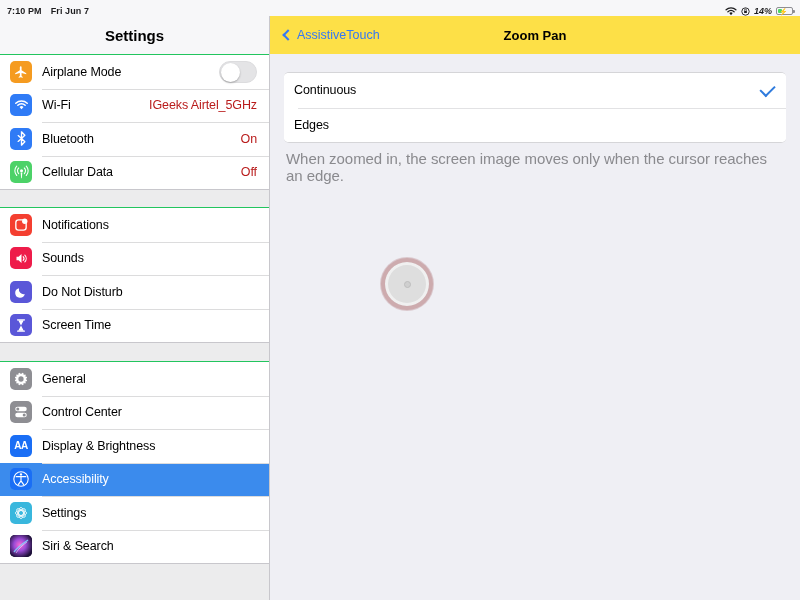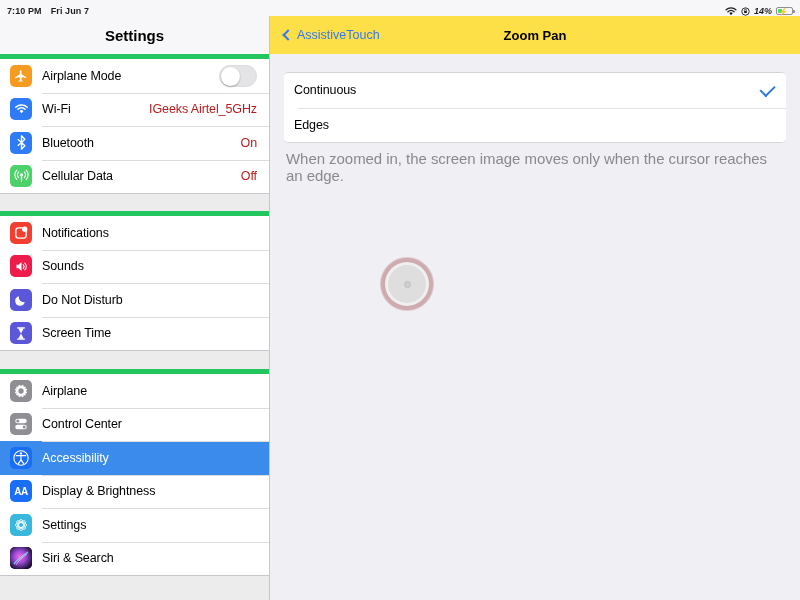--- a/index.html
+++ b/index.html
@@ -56,21 +56,21 @@
     overflow:hidden;
     position:relative;
   }
   .sb-title {
     height:38px; flex:0 0 38px;
     background:#f7f7f9;
     display:flex; align-items:center; justify-content:center;
     font-size:15px; font-weight:bold; color:#000;
   }
   .sb-scroll { flex:1; overflow:hidden; background:#ececed; }
-  .group { background:#ffffff; border-top:5px solid #22c55e; border-bottom:1px solid #c8c7cc; }
+  .group { background:#ffffff; border-top:1px solid #22c55e; border-bottom:1px solid #c8c7cc; }
   .group-gap { height:17px; background:#ececed; }
   .group-gap.tall { height:18px; }
 
   .row {
     height:33.5px; display:flex; align-items:center;
     padding-left:10px; padding-right:12px;
     background:#fff; position:relative;
   }
   .row + .row::before {
     content:""; position:absolute; left:42px; right:0; top:0; height:1px; background:#dcdcdd;
@@ -292,48 +292,48 @@
         <div class="group-gap tall"></div>
 
         <div class="group">
           <div class="row">
             <span class="row-icon" style="background:#8e8e93;">
               <svg width="16" height="16" viewBox="0 0 20 20">
                 <path d="M10 3.2 L11.2 3.5 L11.6 2.2 L13.2 2.9 L13 4.2 L14 4.9 L15 4 L16.2 5.2 L15.3 6.2 L15.9 7.3 L17.2 7.2 L17.6 8.8 L16.4 9.3 L16.4 10.6 L17.6 11.2 L17.2 12.8 L15.9 12.7 L15.3 13.8 L16.2 14.8 L15 16 L14 15.1 L13 15.7 L13.2 17.1 L11.6 17.8 L11.2 16.5 L10 16.8 L8.8 16.5 L8.4 17.8 L6.8 17.1 L7 15.7 L6 15.1 L5 16 L3.8 14.8 L4.7 13.8 L4.1 12.7 L2.8 12.8 L2.4 11.2 L3.6 10.6 L3.6 9.3 L2.4 8.8 L2.8 7.2 L4.1 7.3 L4.7 6.2 L3.8 5.2 L5 4 L6 4.9 L7 4.2 L6.8 2.9 L8.4 2.2 L8.8 3.5 Z" fill="#fff"></path>
                 <circle cx="10" cy="10" r="3.3" fill="#8e8e93"></circle>
               </svg>
             </span>
-            <span class="row-label">Airplane</span>
+            <span class="row-label">General</span>
           </div>
           <div class="row">
             <span class="row-icon" style="background:#8e8e93;">
               <svg width="16" height="16" viewBox="0 0 18 18">
                 <rect x="2.5" y="3" width="13" height="5.2" rx="2.6" fill="#fff"></rect>
                 <circle cx="5.4" cy="5.6" r="1.7" fill="#8e8e93"></circle>
                 <rect x="2.5" y="9.8" width="13" height="5.2" rx="2.6" fill="#fff"></rect>
                 <circle cx="12.6" cy="12.4" r="1.7" fill="#8e8e93"></circle>
               </svg>
             </span>
             <span class="row-label">Control Center</span>
           </div>
+          <div class="row">
+            <span class="row-icon" style="background:#1a6ef5;">
+              <span style="color:#fff;font-size:10px;font-weight:bold;letter-spacing:-0.5px;font-family:'Liberation Sans',sans-serif;">AA</span>
+            </span>
+            <span class="row-label">Display &amp; Brightness</span>
+          </div>
           <div class="row selected">
             <span class="row-icon" style="background:#1a6ef5;">
               <svg width="18" height="18" viewBox="0 0 20 20">
                 <circle cx="10" cy="10" r="8" stroke="#fff" stroke-width="1.2" fill="none"></circle>
                 <circle cx="10" cy="4.9" r="1.3" fill="#fff"></circle>
                 <path d="M4.6 7.4 h10.8 M10 7.4 V12 M10 12 L7.2 16 M10 12 L12.8 16" stroke="#fff" stroke-width="1.3" fill="none" stroke-linecap="round"></path>
               </svg>
             </span>
             <span class="row-label">Accessibility</span>
-          </div>
-          <div class="row">
-            <span class="row-icon" style="background:#1a6ef5;">
-              <span style="color:#fff;font-size:10px;font-weight:bold;letter-spacing:-0.5px;font-family:'Liberation Sans',sans-serif;">AA</span>
-            </span>
-            <span class="row-label">Display &amp; Brightness</span>
           </div>
           <div class="row">
             <span class="row-icon" style="background:#39b7dd;">
               <svg width="16" height="16" viewBox="0 0 20 20">
                 <g stroke="#fff" stroke-width="1" fill="none">
                   <ellipse cx="10" cy="10" rx="3" ry="7"></ellipse>
                   <ellipse cx="10" cy="10" rx="7" ry="3"></ellipse>
                   <ellipse cx="10" cy="10" rx="3" ry="7" transform="rotate(45 10 10)"></ellipse>
                   <ellipse cx="10" cy="10" rx="3" ry="7" transform="rotate(-45 10 10)"></ellipse>
                 </g>

